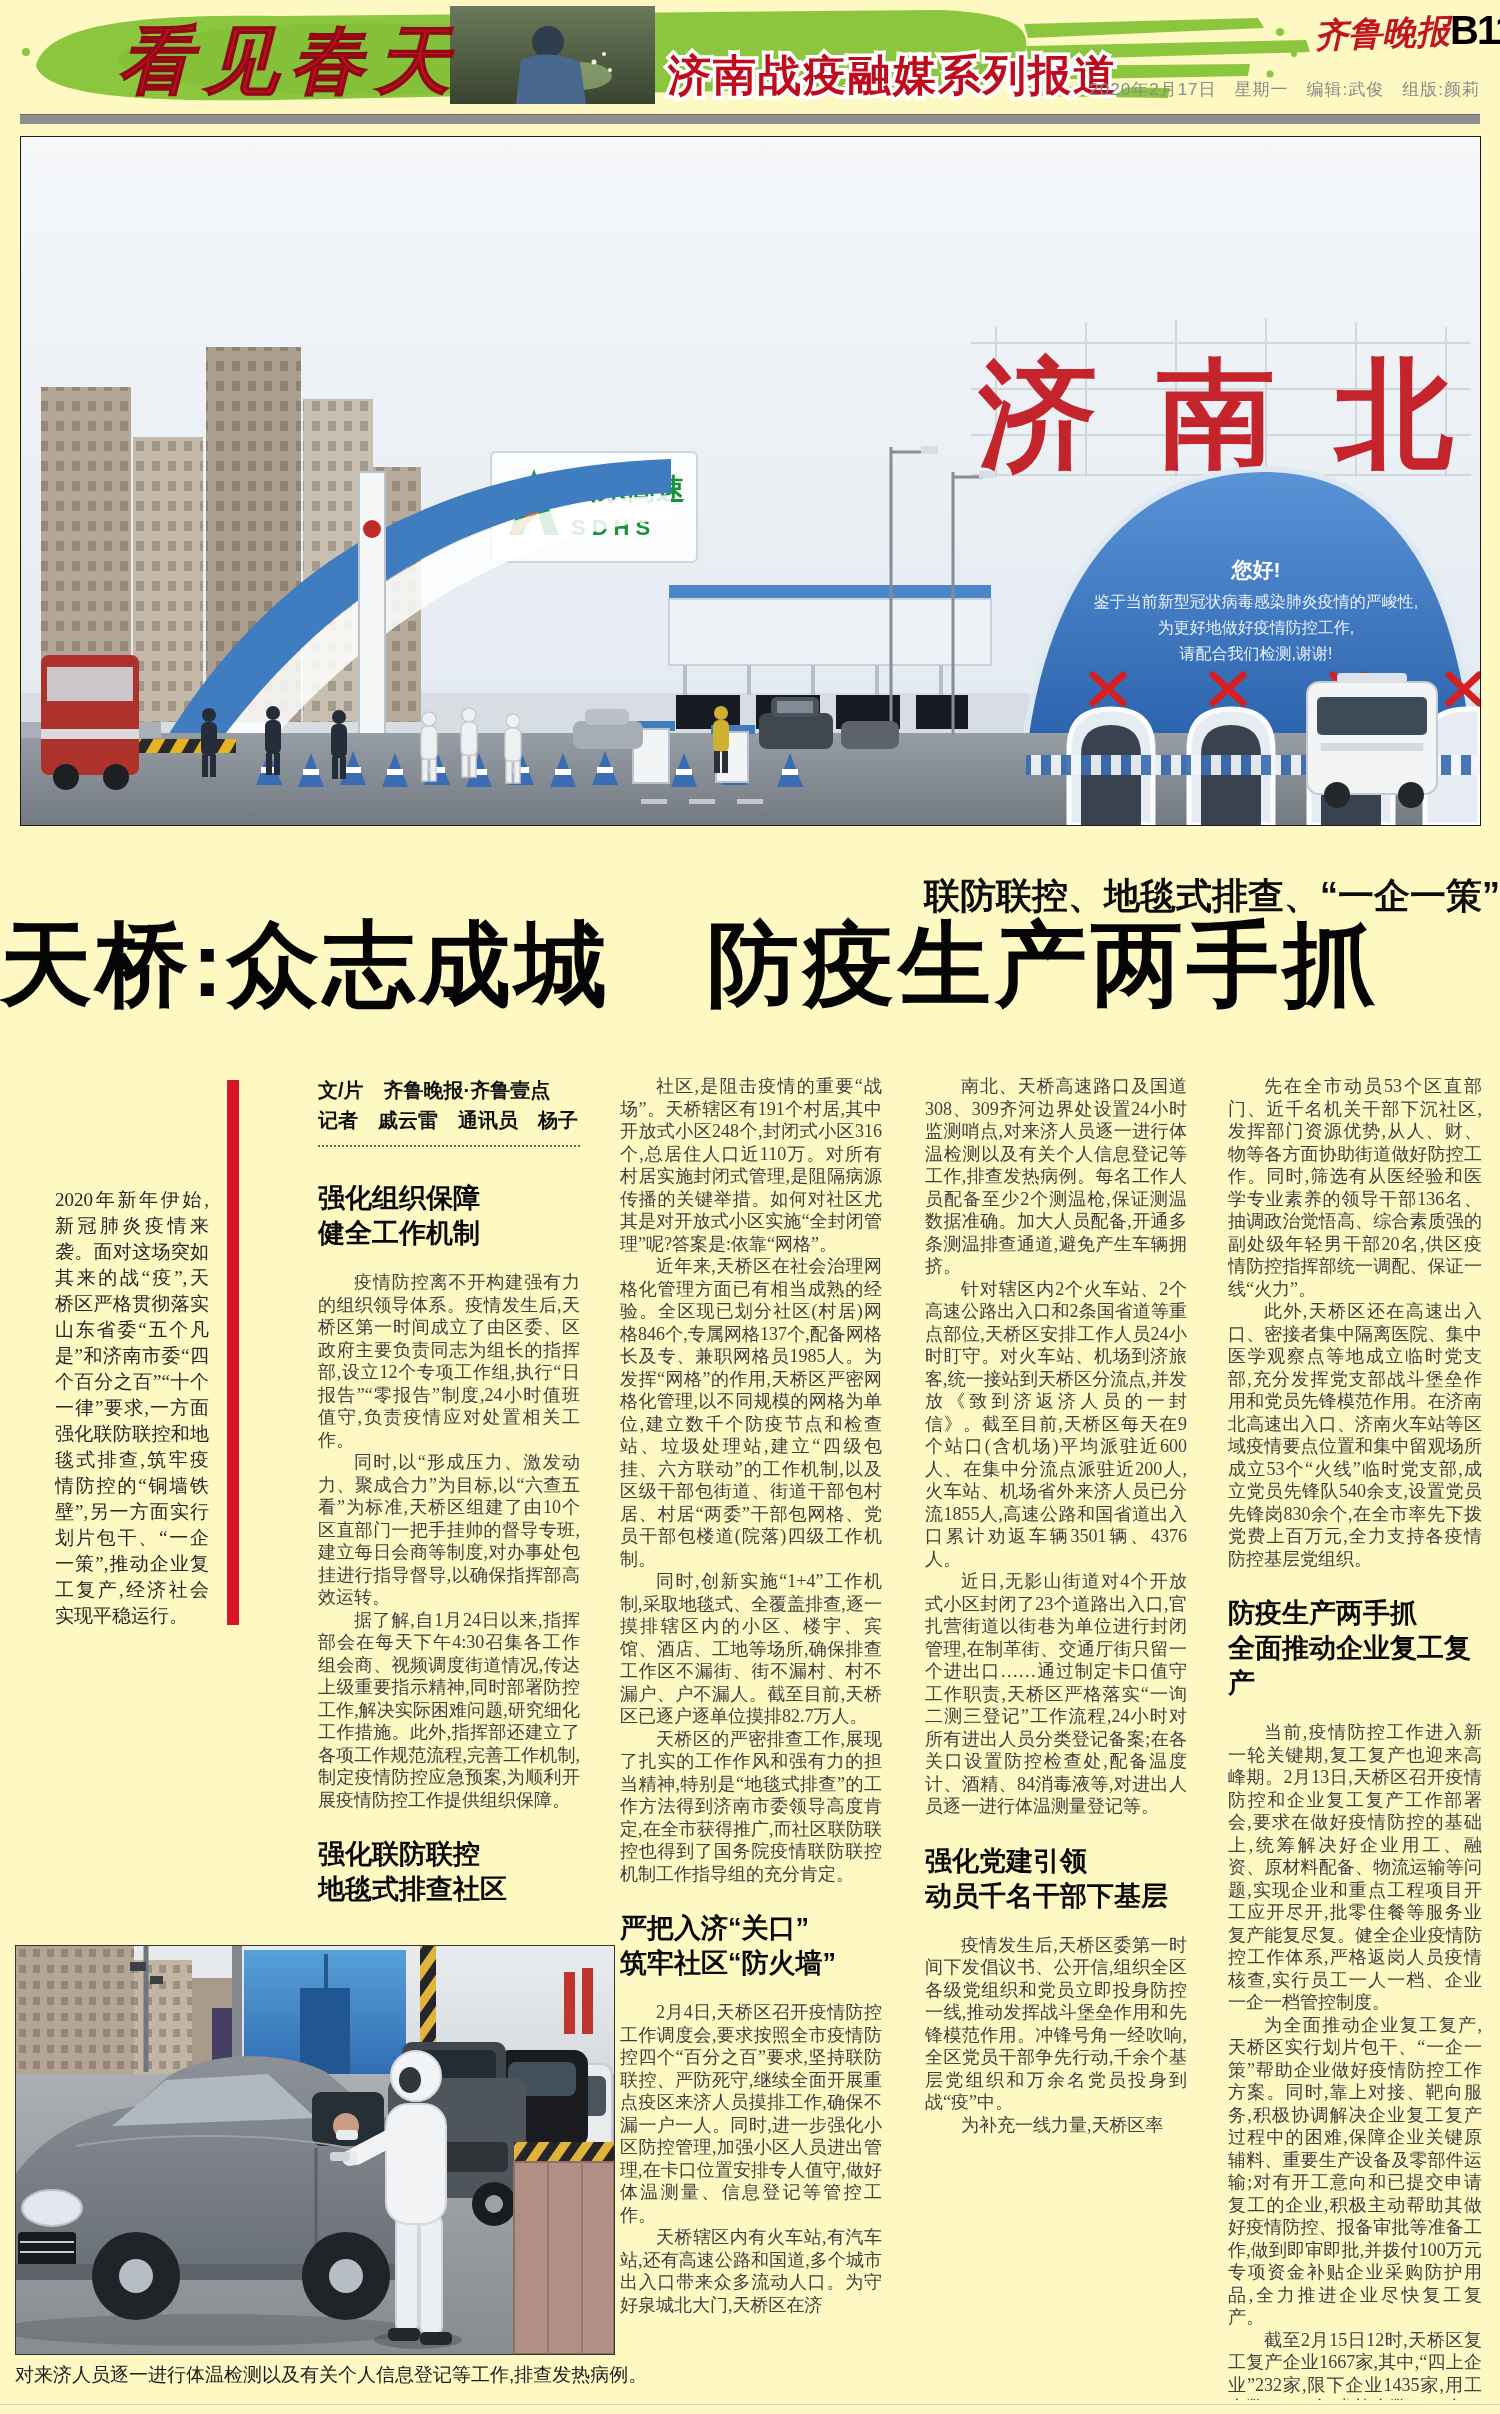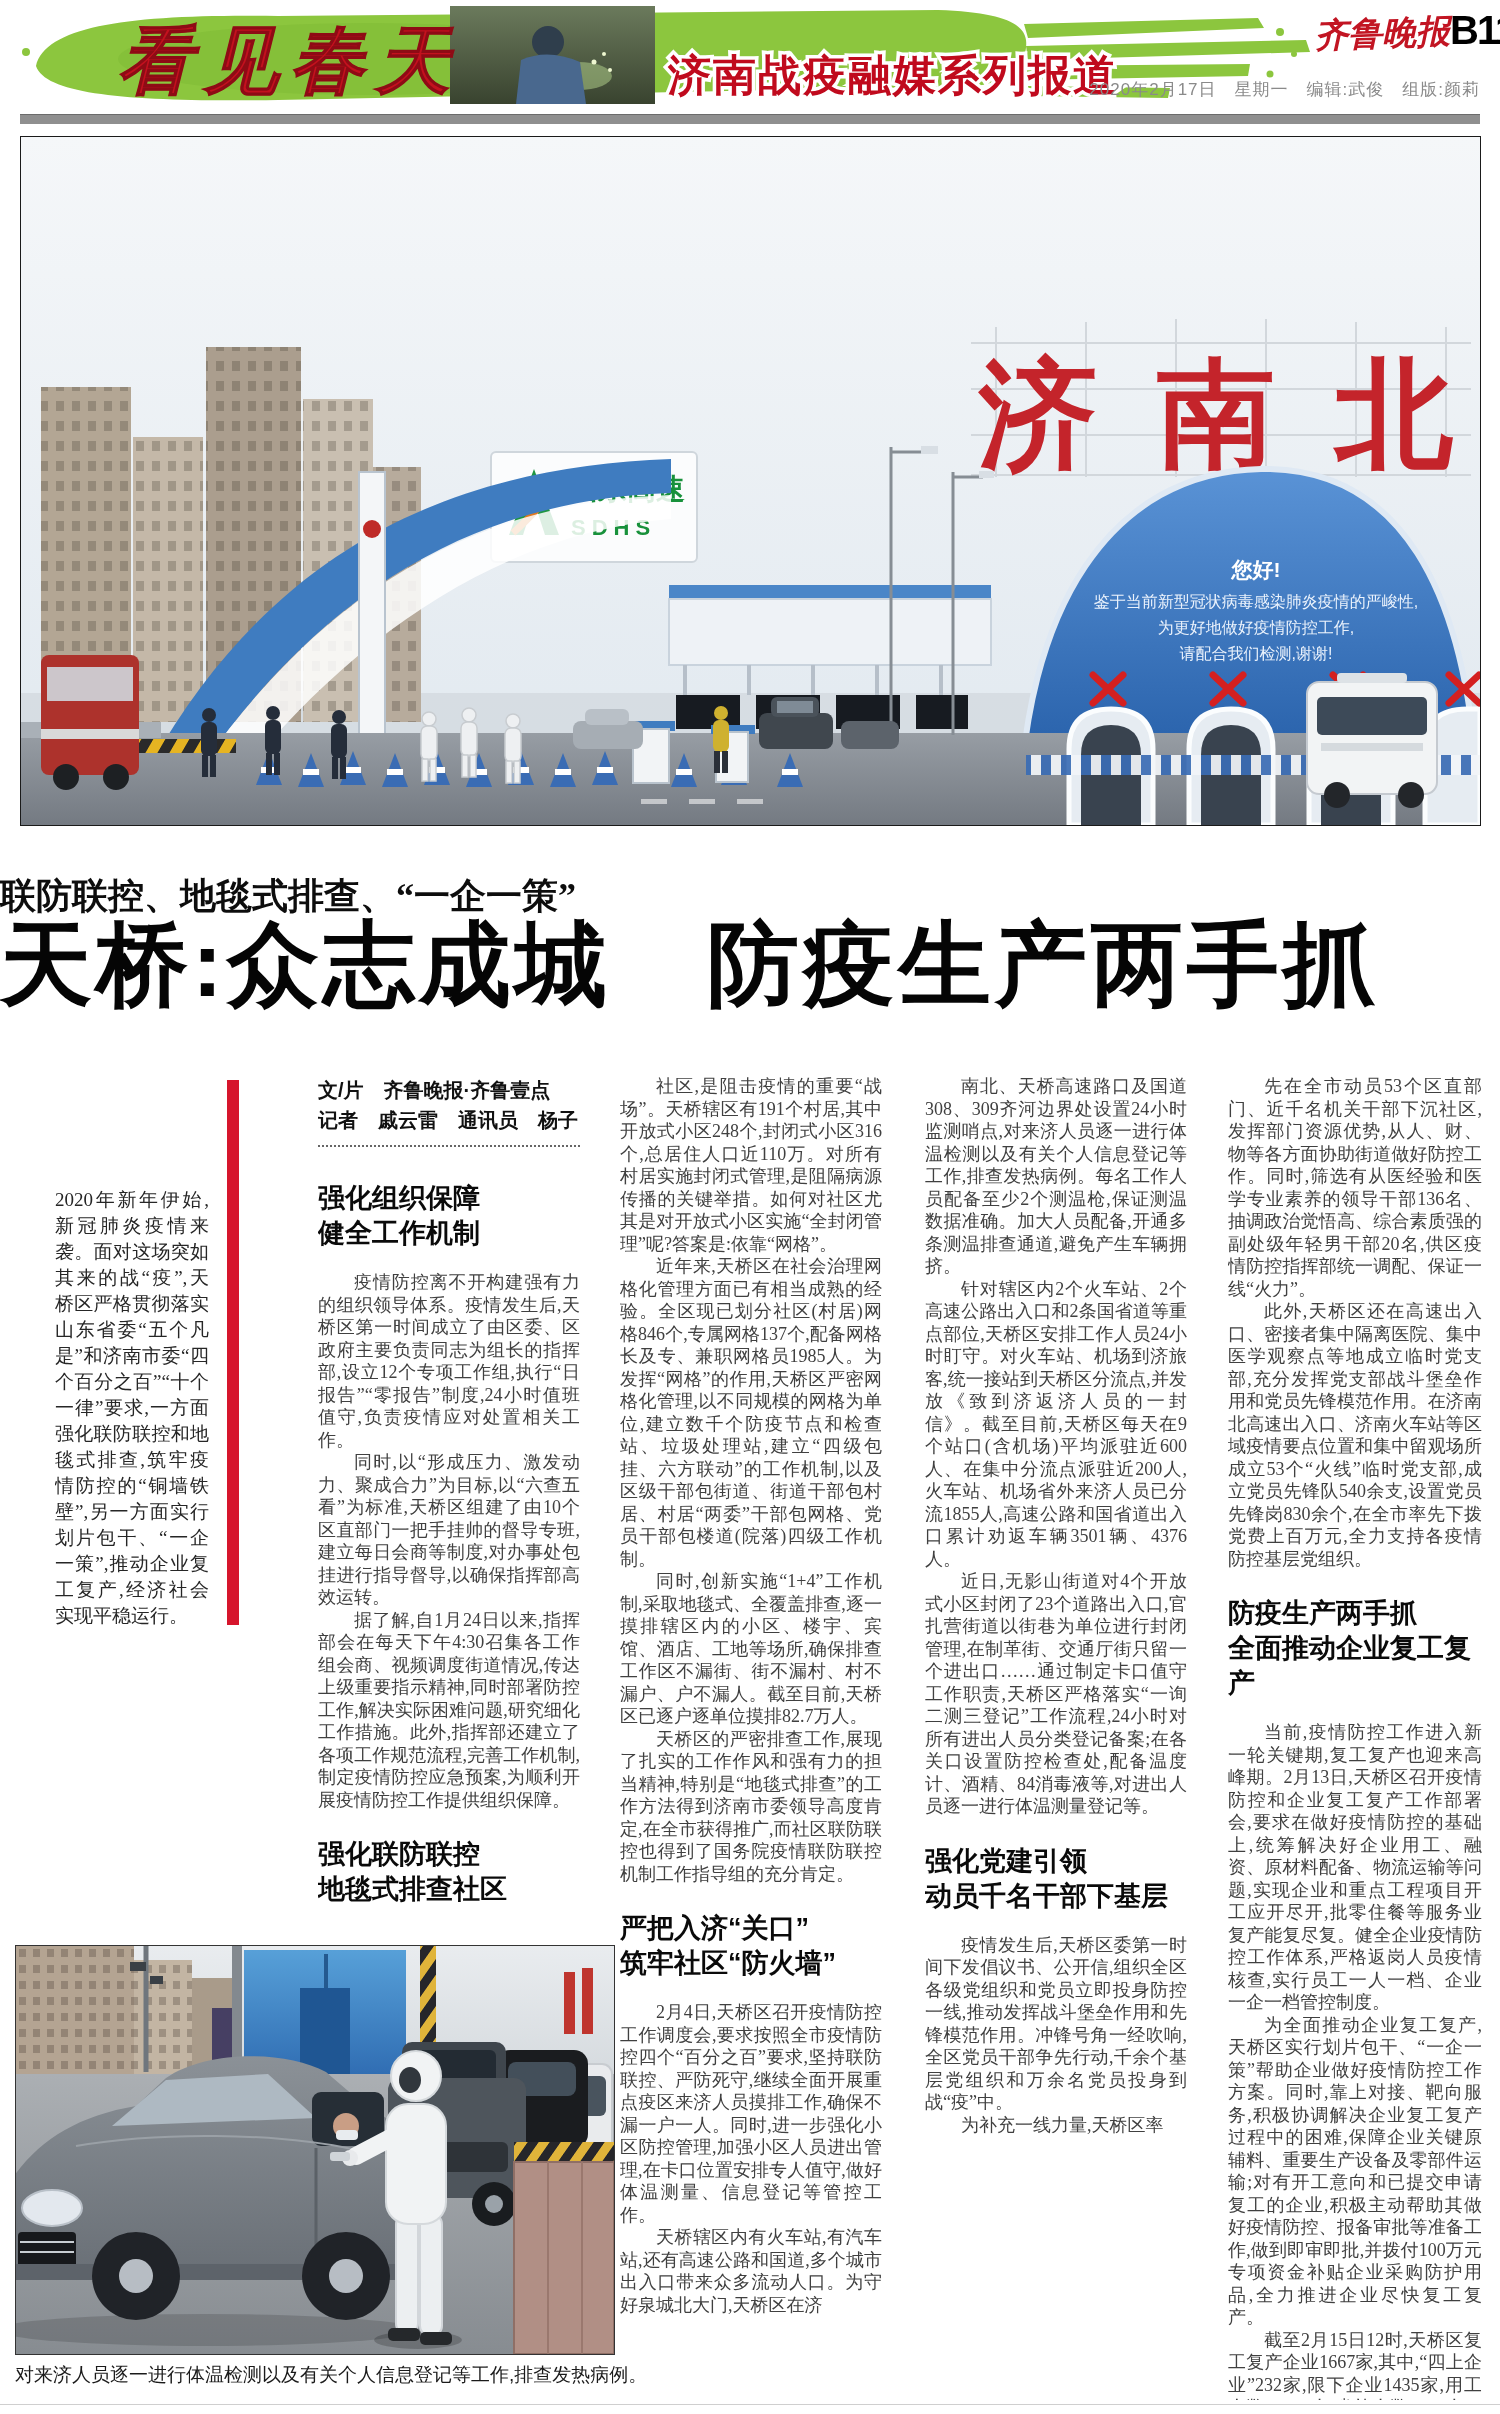--- a/index.html
+++ b/index.html
@@ -1,33 +1,33 @@
 <!DOCTYPE html>
 <html><head>
 <meta charset="utf-8">
 <style>
   html,body{margin:0;padding:0;background:#e9e9e9;}
-  #page{position:relative;width:1500px;height:2414px;background:#ffffff;margin:0 auto;overflow:hidden;
+  #page{position:relative;width:1500px;height:2414px;background:#fef9c3;margin:0 auto;overflow:hidden;
         font-family:"Liberation Serif","DejaVu Serif",serif;color:#3c3c3c;}
   .abs{position:absolute;}
   
   #banner-svg{left:18px;top:4px;width:1300px;height:104px;}
   .masthead{right:50px;top:12px;width:200px;text-align:right;font-family:"DejaVu Serif",serif;
             font-style:italic;font-weight:bold;font-size:34px;color:#c21523;transform:rotate(-2deg);}
   .pageno{right:4px;top:8px;width:46px;font-family:"Liberation Sans",sans-serif;font-weight:900;
           font-size:40px;color:#000;letter-spacing:-2px;}
   .dateline{right:20px;top:78px;width:600px;text-align:right;font-family:"Liberation Sans",sans-serif;
             font-size:17px;color:#8a8a8a;letter-spacing:1px;}
   .grayrule{left:20px;top:114px;width:1460px;height:9px;background:#8f8f8f;border-top:1px solid #6b6b6b;}
   
   .leadphoto{left:20px;top:136px;width:1459px;height:688px;border:1px solid #1a1a1a;background:#eef2f6;}
   .caption1{left:650px;top:833px;width:830px;text-align:right;font-family:"Liberation Sans",sans-serif;
             font-size:20px;font-weight:600;color:#151515;}
   
-  .kicker{left:0;top:872px;width:1500px;text-align:left;font-family:Liberation Serif, serif;
+  .kicker{left:0;top:872px;width:1500px;text-align:right;font-family:Liberation Sans, sans-serif;
           font-weight:700;font-size:36px;color:#0d0d0d;}
   .title{left:0;top:914px;width:1500px;text-align:left;font-family:"Liberation Sans",sans-serif;
          font-weight:900;font-size:92px;line-height:1.1;color:#050505;letter-spacing:4px;white-space:nowrap;}
   
   .col{position:absolute;top:1075px;overflow:hidden;font-size:18px;line-height:22.5px;
        text-align:justify;text-justify:inter-character;color:#404040;}
   .col p{margin:0;text-indent:2em;}
   .intro{left:55px;top:1187px;width:154px;height:475px;font-size:19px;line-height:26px;color:#262626;}
   .redbar{left:227px;top:1080px;width:12px;height:545px;background:#d6152c;}
   #c2{left:318px;width:262px;height:866px;}

